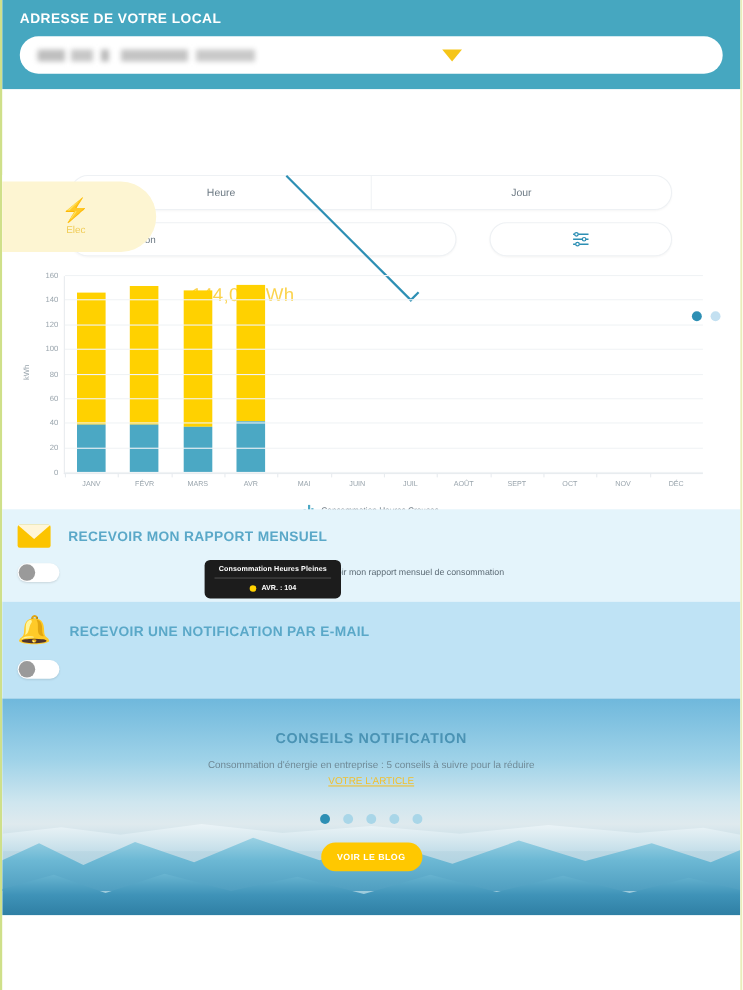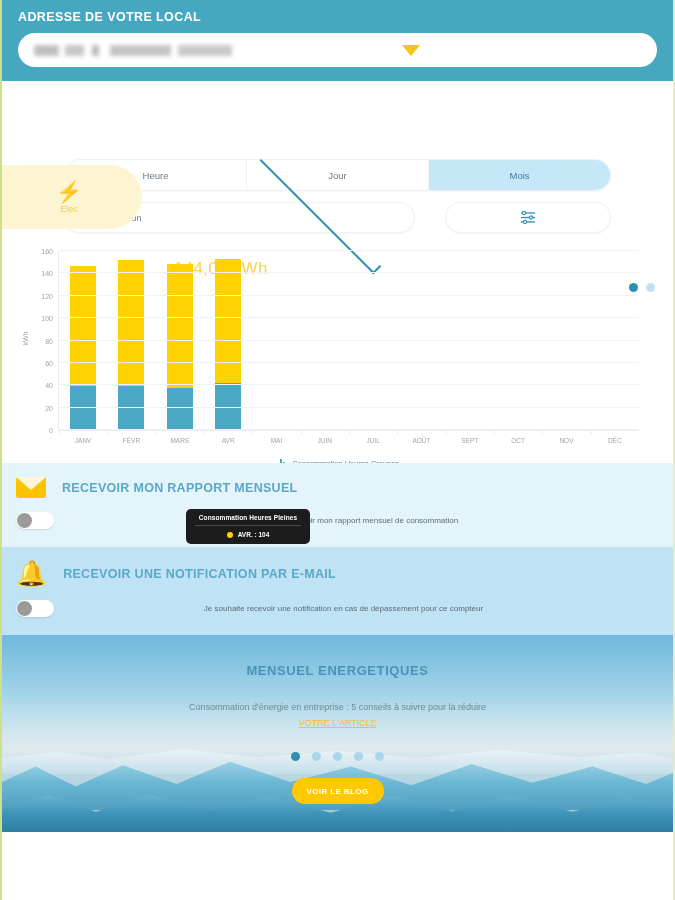--- a/index.html
+++ b/index.html
@@ -290,21 +290,21 @@
     background: linear-gradient(180deg,#7cc4dc 0%, #3f93b8 60%, #2f7fa4 100%);
     clip-path: polygon(0 48%, 7% 20%, 14% 56%, 22% 18%, 31% 52%, 40% 24%, 49% 58%, 58% 20%, 67% 54%, 76% 22%, 85% 56%, 93% 26%, 100% 50%, 100% 100%, 0 100%);
   }
   .banner-content {
     position: relative; z-index: 3; text-align: center; padding-top: 28px;
   }
   .banner-title {
     color: #4a93b4; font-size: 13px; font-weight: bold; letter-spacing: .6px;
   }
   .banner-sub {
-    margin-top: 24px; font-size: 9px; color: #6f8a97;
+    margin-top: 12px; font-size: 9px; color: #6f8a97;
   }
   .banner-link {
     display: inline-block; margin-top: 5px;
     font-size: 9px; color: #f0c030; text-decoration: underline;
   }
   .banner-dots {
     margin-top: 22px; display: flex; gap: 12px; justify-content: center;
   }
   .bdot { width: 9px; height: 9px; border-radius: 50%; background: #a9d6e8; }
   .bdot.active { background: #2d8fb4; }
@@ -339,21 +339,20 @@
     <div class="kwh">144,00 kWh</div>
 
     <div class="dots-top">
       <span class="dot active"></span>
       <span class="dot idle"></span>
     </div>
 
     <div class="tabs">
       <div class="tab">Heure</div>
       <div class="tab">Jour</div>
-      <div class="tab active">Mois</div>
     </div>
 
     <div class="filter-row">
       <div class="select-box">
         <span>Consommation</span>
         <span class="chev-blue"></span>
       </div>
       <div class="filter-btn">
         <svg width="17" height="15" viewBox="0 0 17 15">
           <line x1="1" y1="3" x2="15" y2="3" stroke="#2d8fb4" stroke-width="1.3"></line>
@@ -516,30 +515,29 @@
 
   <div class="sect sect-b">
     <div class="sect-head">
       <span class="bell">🔔</span>
       <span class="sect-title">RECEVOIR UNE NOTIFICATION PAR E-MAIL</span>
     </div>
     <div class="sect-row">
       <div class="toggle">
         <span class="toggle-knob"></span>
       </div>
-      <div class="sect-desc">Je souhaite recevoir une notification en cas de dépassement pour ce compteur</div>
     </div>
   </div>
 
   <div class="banner">
     <div class="ice-far"></div>
     <div class="ice-mid"></div>
     <div class="ice-near"></div>
     <div class="banner-content">
-      <div class="banner-title">MENSUEL ENERGETIQUES</div>
+      <div class="banner-title">CONSEILS NOTIFICATION</div>
       <div class="banner-sub">Consommation d'énergie en entreprise : 5 conseils à suivre pour la réduire</div>
       <a class="banner-link" href="#">VOTRE L'ARTICLE</a>
       <div class="banner-dots">
         <span class="bdot active"></span>
         <span class="bdot"></span>
         <span class="bdot"></span>
         <span class="bdot"></span>
         <span class="bdot"></span>
       </div>
       <div class="blog-btn">VOIR LE BLOG</div>

